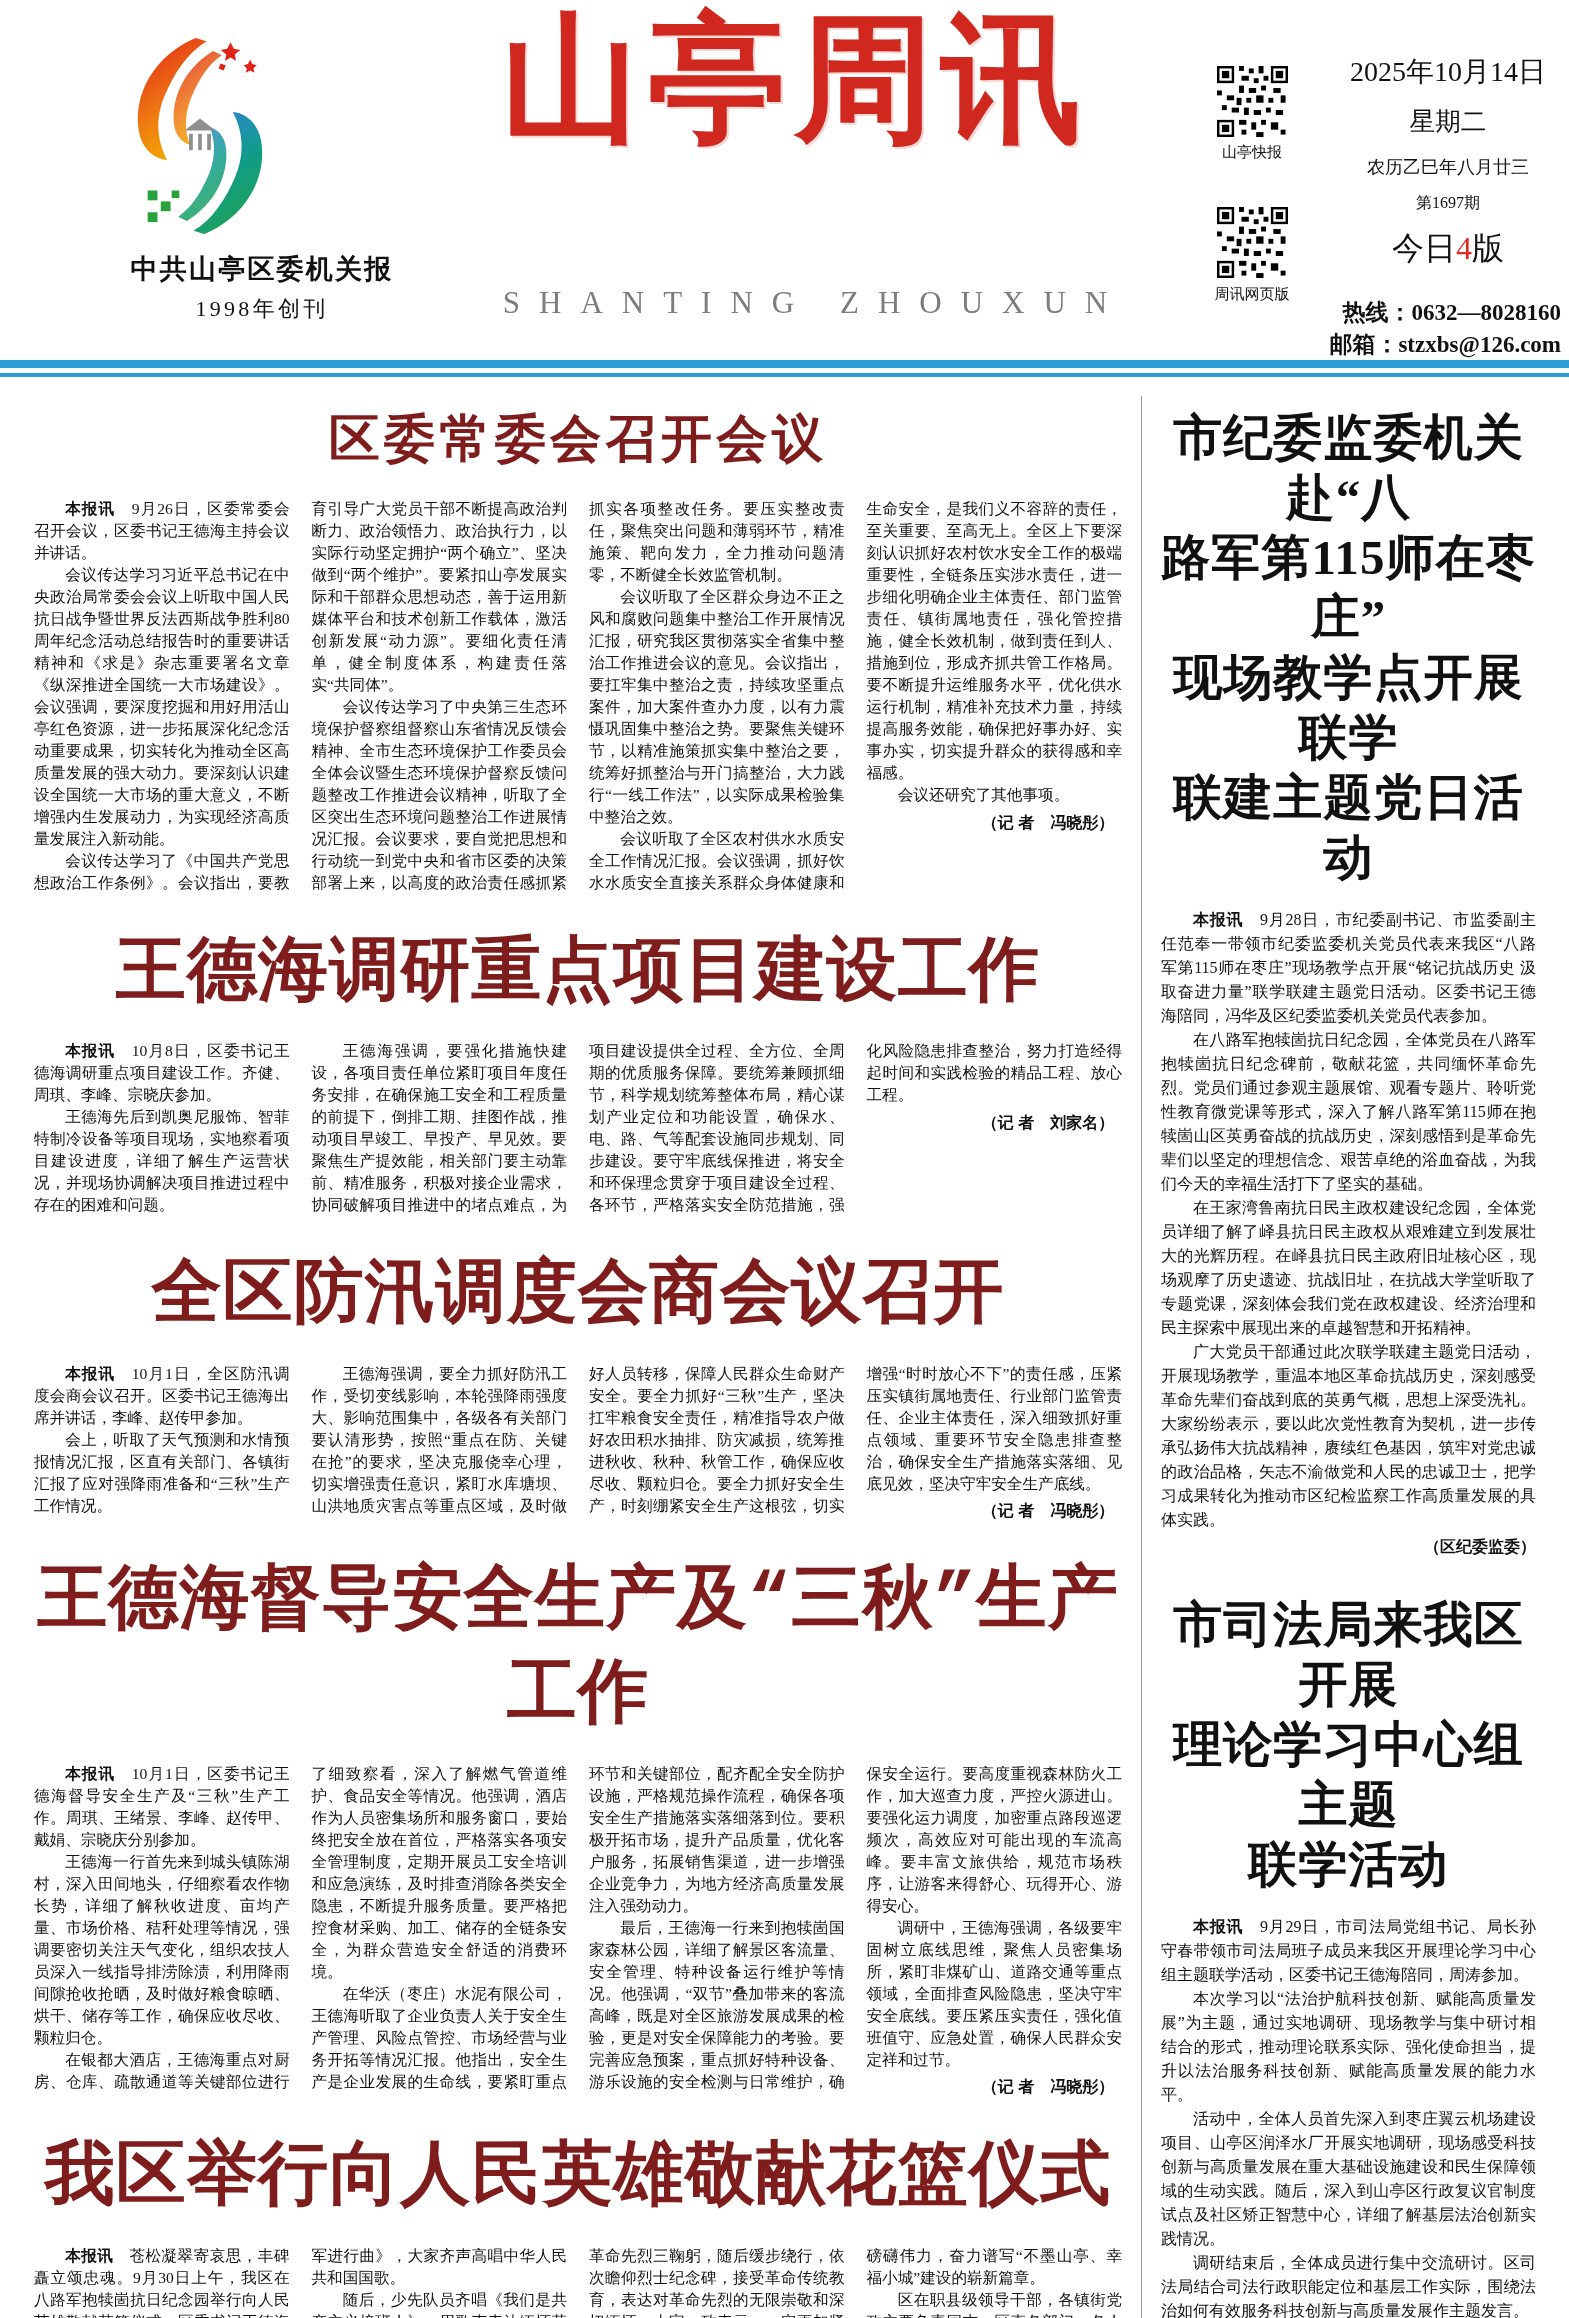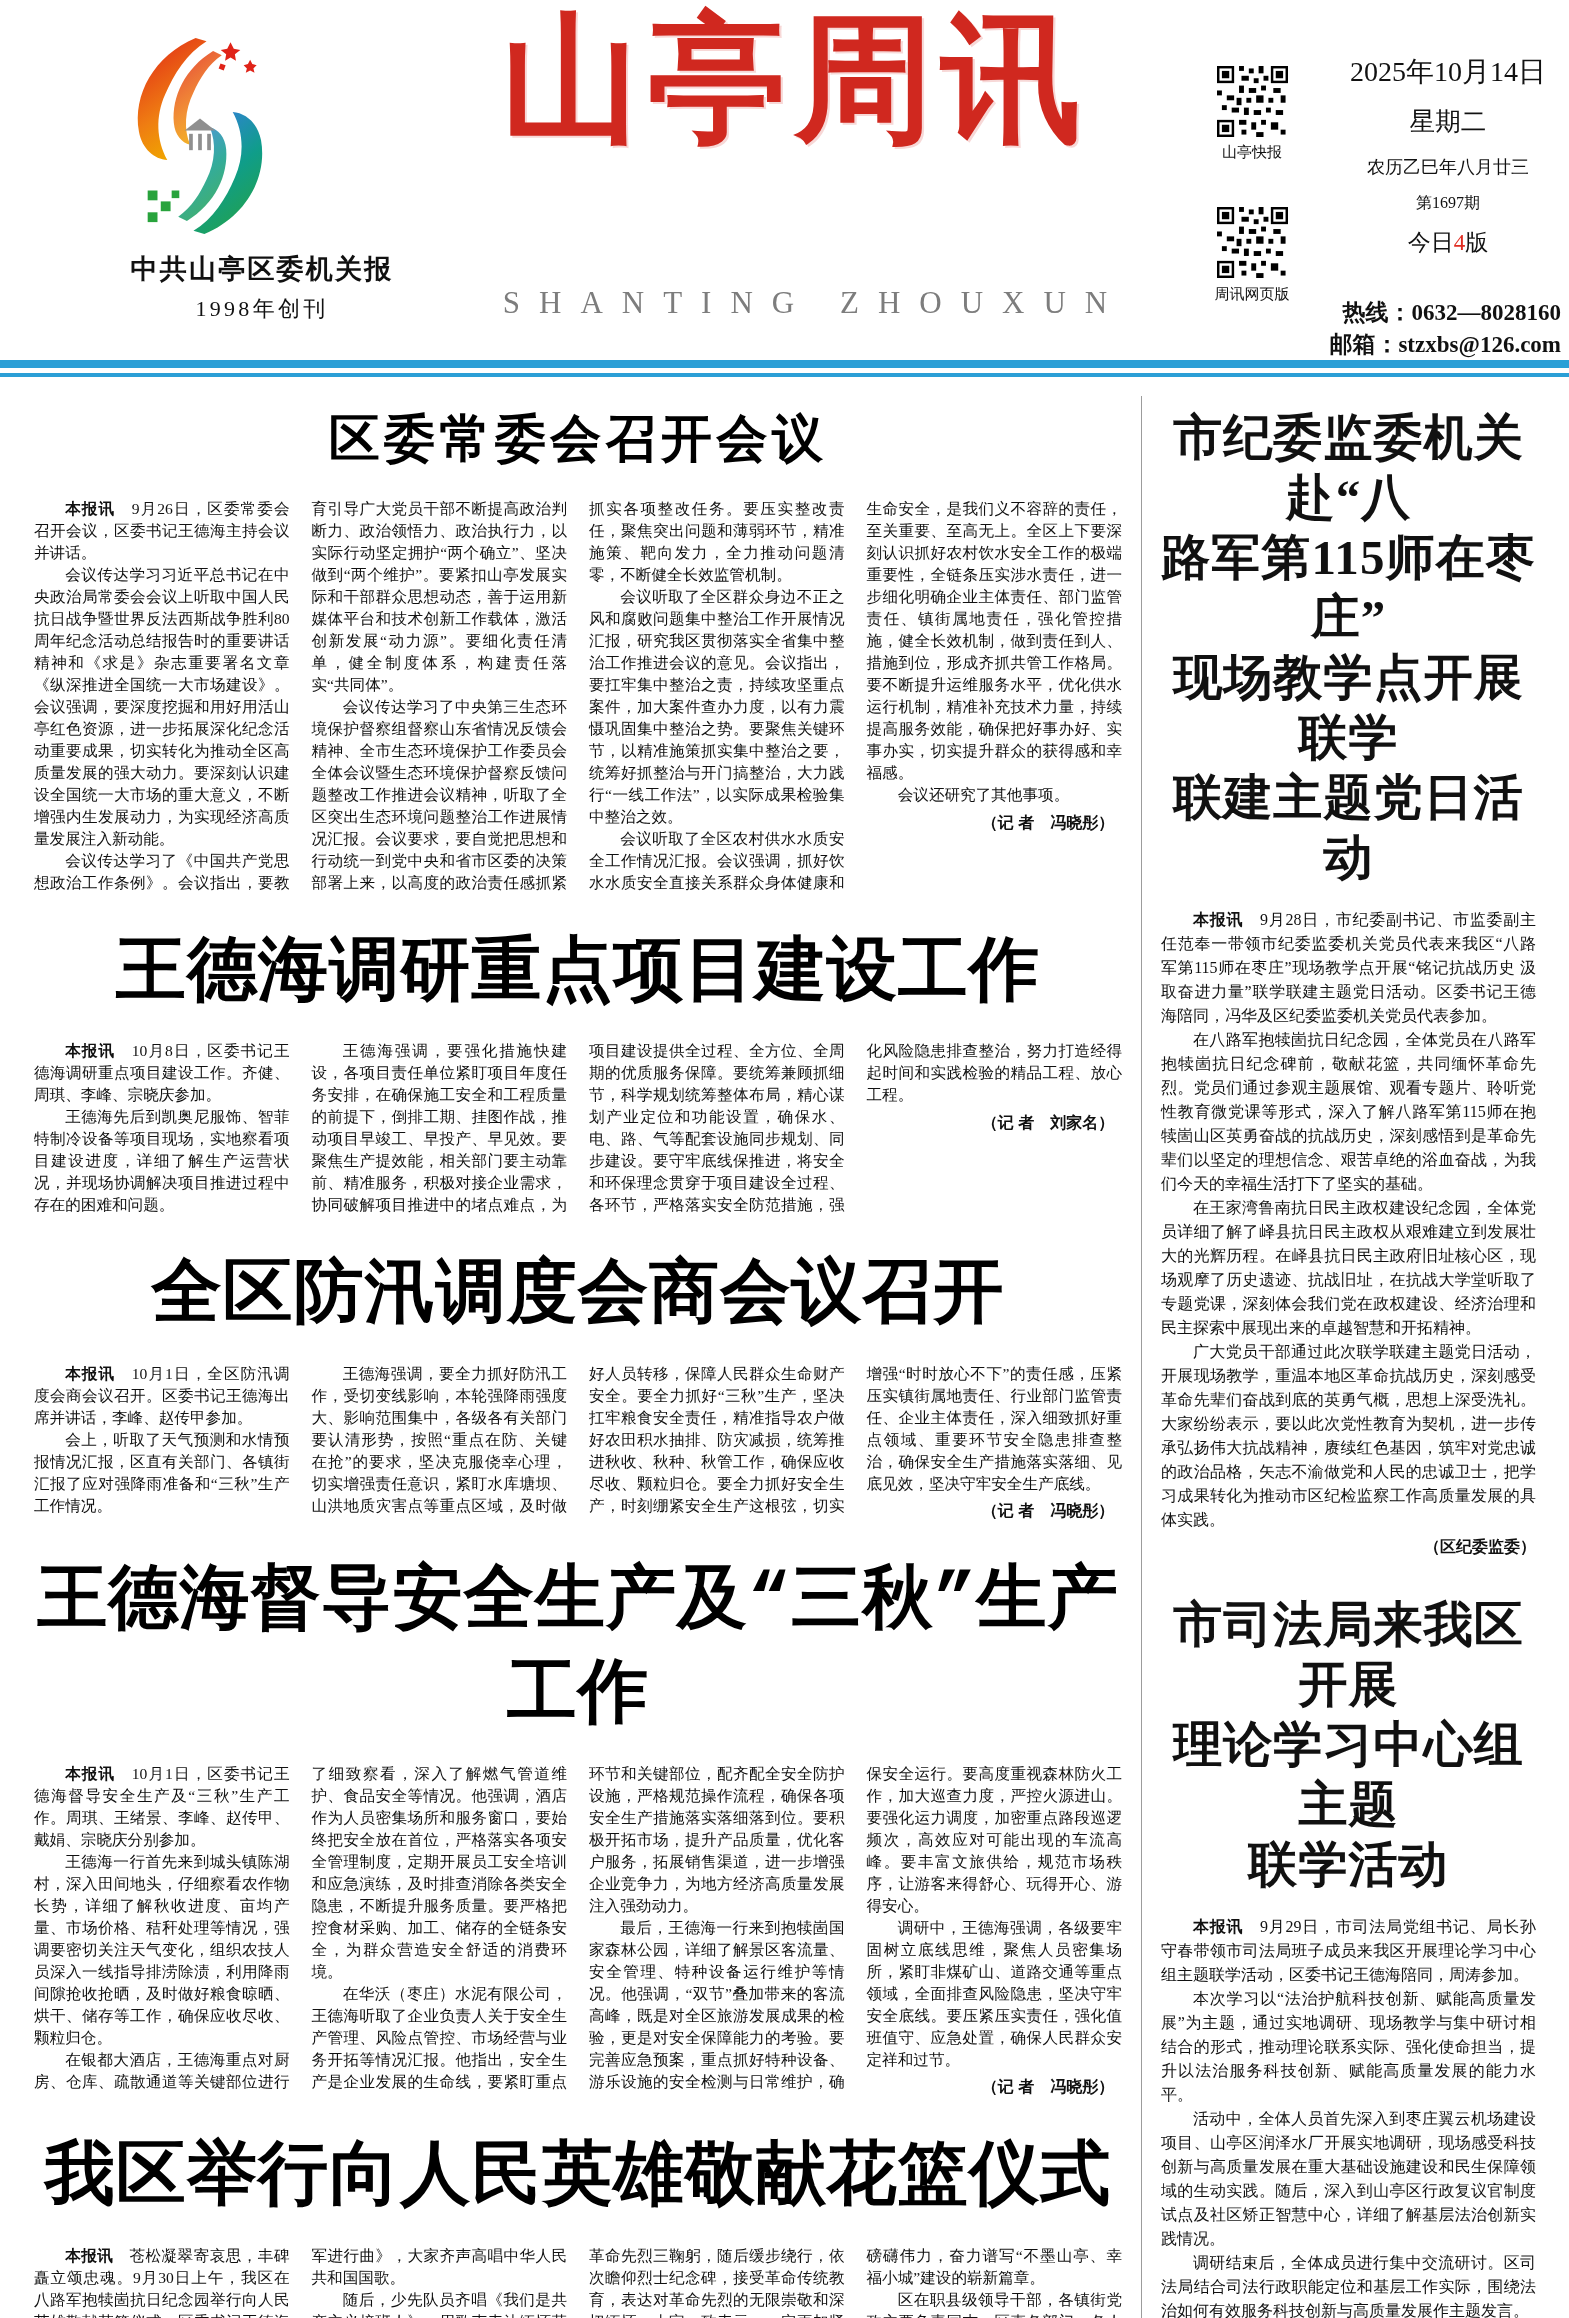--- a/index.html
+++ b/index.html
@@ -26,35 +26,35 @@
     font-size:31px; color:var(--gray_text); letter-spacing:19px; font-family:"Liberation Serif",serif;}
   .qr{position:absolute; width:71px; height:71px;}
   .qr1{left:1217px; top:66px;} .qr2{left:1217px; top:207px;}
   .qr-label{position:absolute; width:122px; text-align:center; font-size:15px;}
   .qr1-label{left:1191px; top:143px;} .qr2-label{left:1191px; top:285px;}
   .dateblock{position:absolute; left:1326px; top:53px; width:244px; text-align:center;}
   .d-date{font-size:28px;}
   .d-week{font-size:25.6px; margin-top:13.3px;}
   .d-lunar{font-size:18px; margin-top:15.6px;}
   .d-issue{font-size:16px; margin-top:14.5px;}
-  .d-pages{font-size:23px; margin-top:12.2px;}
+  .d-pages{font-size:32px; margin-top:12.2px;}
   .red{color:var(--accent_red);}
   .contact{position:absolute; right:9px; top:297px; width:356px; text-align:right;
     font-weight:bold; font-size:23px; line-height:32px;}
   
   .rule{margin:0;}
   .rule-thick{height:8.3px; background:var(--rule_blue);}
   .rule-gap{height:5px; background:#fff;}
   .rule-thin{height:3.3px; background:var(--rule_blue);}
   
   .content{display:flex; padding:19px 34px 0 34px;}
   .main-col{width:1088px; flex:none;}
   .side-col{flex:1; margin-left:19px; padding-left:19px; border-left:1.1px solid var(--divider);}
   article{margin:0;}
-  .hl{font-weight:bold; text-align:center; color:#000000;}
+  .hl{font-weight:bold; text-align:center; color:#7f1d1d;}
   .hl-sans{font-family:"Liberation Sans","DejaVu Sans",sans-serif; font-size:51px; letter-spacing:4.4px; margin:9px 0 24.5px;}
   .hl-serif{font-family:Liberation Mono, monospace; font-size:70px; letter-spacing:1.1px; margin:29px 0 23.4px;}
   .body-cols{column-count:4; column-gap:22px; text-align:justify;
     font-size:15.6px; line-height:22px;}
   .para{text-indent:2em;}
   .para b{font-family:Liberation Serif, serif;}
   .credit{text-align:right; font-weight:bold; padding-right:7.8px; margin-top:5.6px;
     font-family:"Liberation Sans","DejaVu Sans",sans-serif; font-size:16px;}
   
   .sb-headline{margin:12.2px 0 20px;}

